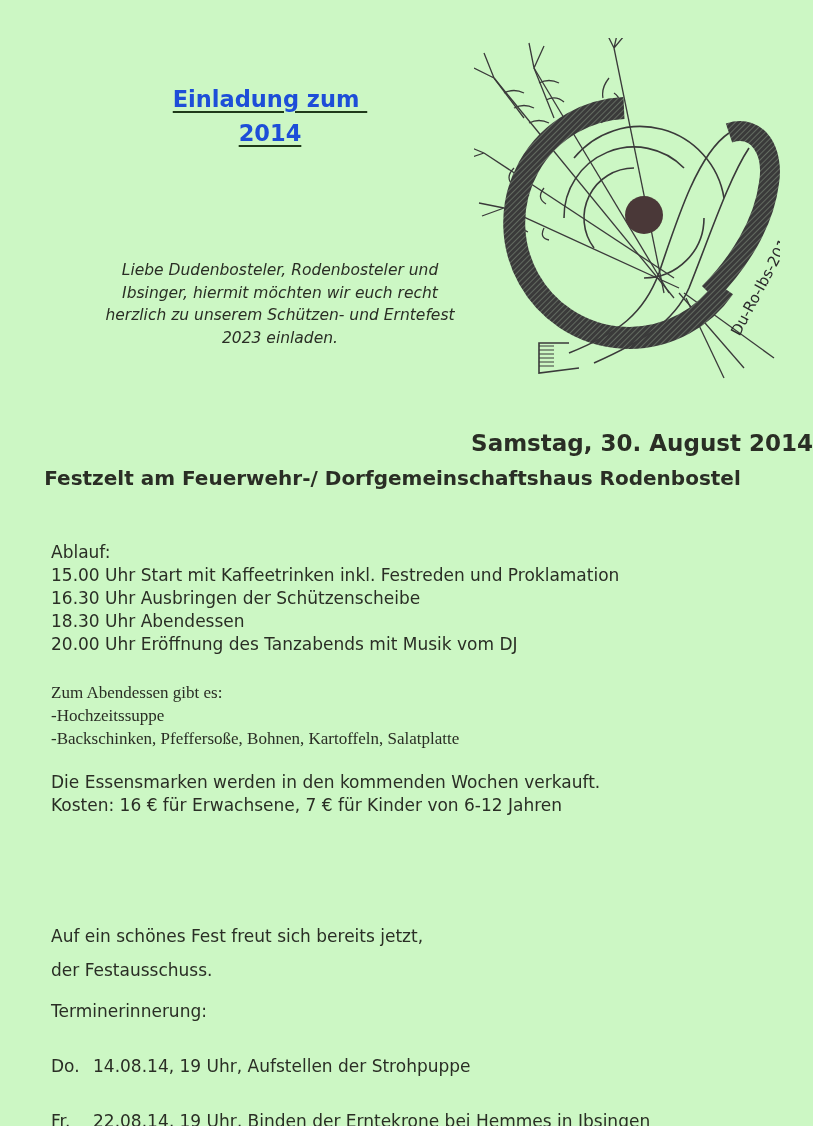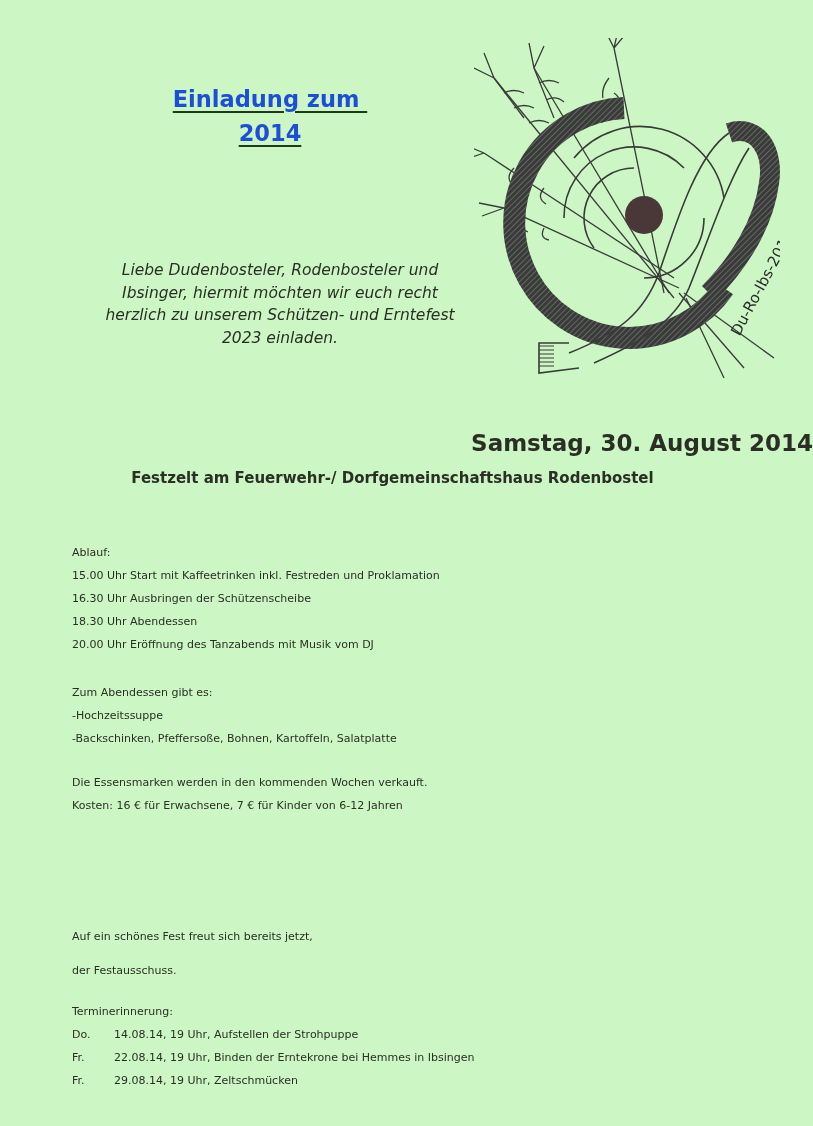--- a/index.html
+++ b/index.html
@@ -63,40 +63,41 @@
       font-size: 23px;
       line-height: 30px;
     }
     .event-venue {
       position: absolute;
       left: 0;
       top: 466px;
       width: 785px;
       text-align: center;
       font-weight: bold;
-      font-size: 15px;
+      font-size: 20px;
       line-height: 24px;
     }
     .section {
       position: absolute;
-      left: 72px;
-      font-size: 11px;
+      left: 51px;
+      font-size: 17px;
       line-height: 23px;
     }
     .section div {
       white-space: pre;
     }
     .sched { top: 541px; }
-    .dinner { top: 681px; }
+    .dinner { top: 681px; font-family: Liberation Serif, serif; }
     .tickets { top: 771px; }
     .closing { top: 885px; margin-top: 40px; }
     .sign { top: 931px; margin-top: 28px; }
     .reminders { top: 1000px; }
     .rem-row {
       display: flex;
+      margin-top: 32px;
     }
     .rem-day {
       width: 42px;
       display: inline-block;
     }
   </style>
 </head>
 <body>
 
 <div class="title-block">

